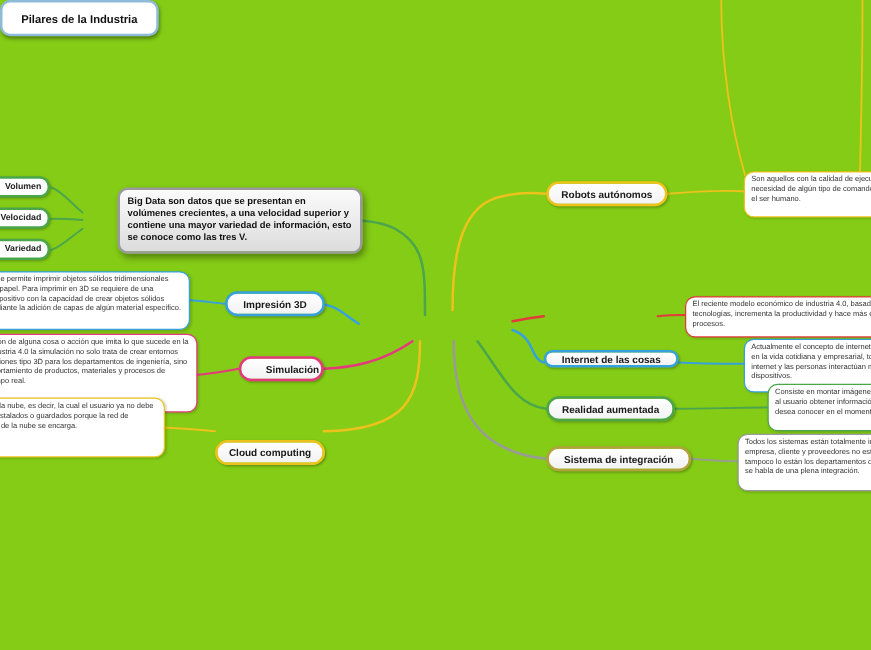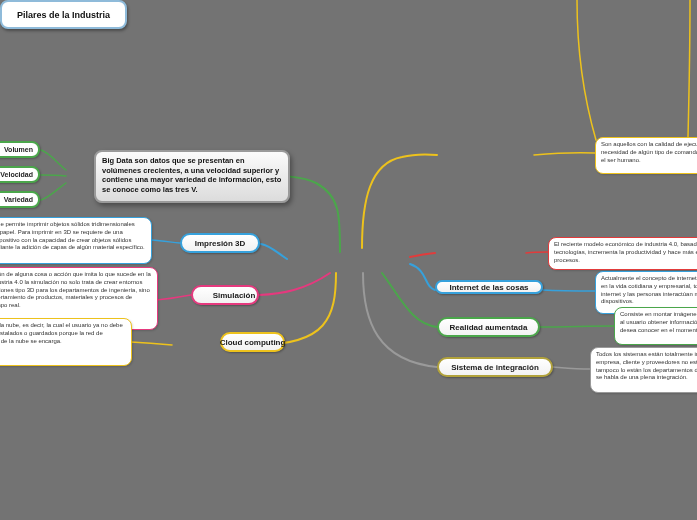--- a/index.html
+++ b/index.html
@@ -1,17 +1,17 @@
 <!DOCTYPE html>
 <html><head>
 <meta charset="utf-8">
 <style>
   html,body{margin:0;padding:0;background:#fff;}
   .canvas{
-    position:relative;width:697px;height:520px;background:#737373;
+    position:relative;width:697px;height:520px;background:#84cc16;
     overflow:hidden;font-family:"Liberation Sans",sans-serif;
   }
   svg.links{position:absolute;left:0;top:0;}
   .node,.topic,.detail,.vnode,.bigdata{position:absolute;box-sizing:border-box;background:#fff;}
   .topic{
     display:flex;align-items:center;justify-content:center;
     background:linear-gradient(#ffffff,#f2f2f2);
     border:2px solid #999;border-radius:10px;
     font-weight:bold;font-size:8px;color:#1a1a1a;
     box-shadow:1px 1px 2px rgba(0,0,0,.3);
@@ -35,21 +35,21 @@
   .vnode{
     left:-20px;width:60px;height:17px;
     display:flex;align-items:center;justify-content:flex-end;
     border:2px solid #4BA64B;border-radius:8px;background:#fff;
     font-size:7px;font-weight:bold;color:#222;padding-right:5px;
     box-shadow:1px 1px 2px rgba(0,0,0,.25);white-space:nowrap;
   }
   .v-volumen{top:141px}.v-velocidad{top:166px}.v-variedad{top:191px}
   .t-impresion{left:180px;top:233px;width:80px;height:20px;}
   .t-simulacion{left:191px;top:285px;width:68px;height:20px;padding-left:24px;}
-  .t-cloud{left:172px;top:332px;width:65px;height:20px;margin-left:48px;}
+  .t-cloud{left:172px;top:352px;width:88px;height:20px;}
   .t-robots{left:437px;top:145px;width:97px;height:20px;}
   .t-ciber{left:435px;top:243px;width:91px;height:20px;}
   .t-internet{left:435px;top:280px;width:108px;height:14px;}
   .t-realidad{left:437px;top:317px;width:103px;height:20px;}
   .t-sistema{left:437px;top:357px;width:116px;height:20px;}
   .detail{
     border:1.5px solid #999;border-radius:8px;background:#fff;
     font-size:6px;line-height:1.3;color:#333;
     padding:3px 5px;overflow:hidden;text-align:left;
     box-shadow:1px 1px 2px rgba(0,0,0,.15);
@@ -124,20 +124,23 @@
     <span>Es la representación de alguna cosa o acción que imita lo que sucede en la realidad. En la industria 4.0 la simulación no solo trata de crear entornos virtuales o simulaciones tipo 3D para los departamentos de ingeniería, sino también del comportamiento de productos, materiales y procesos de producción en tiempo real.</span>
   </div>
 
   <div class="topic t-cloud" style="border-color: rgb(237, 194, 28);">
     <span>Cloud computing</span>
   </div>
   <div class="detail d-cloud" style="border-color: rgb(237, 194, 28);">
     <span>Es llamada computación en la nube, es decir, la cual el usuario ya no debe tener todos los programas instalados o guardados porque la red de servidores que forman parte de la nube se encarga.</span>
   </div>
 
+  <div class="topic t-robots" style="border-color: rgb(237, 194, 28);">
+    <span>Robots autónomos</span>
+  </div>
   <div class="detail d-robots" style="border-color: rgb(237, 194, 28);">
     <span>Son aquellos con la calidad de ejecutar actividades sin la necesidad de algún tipo de comando o control directamente por el ser humano.</span>
   </div>
 
   <div class="detail d-ciber" style="border-color: rgb(226, 59, 59);">
     <span>El reciente modelo económico de industria 4.0, basado en nuevas tecnologías, incrementa la productividad y hace más eficientes los procesos.</span>
   </div>
 
   <div class="topic t-internet" style="border-color: rgb(54, 161, 220);">
     <span>Internet de las cosas</span>

